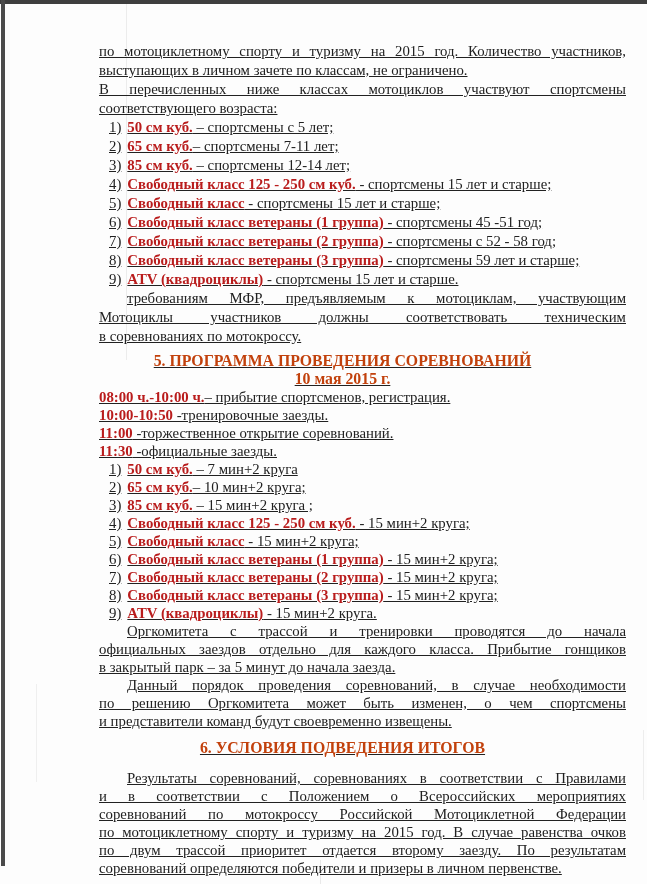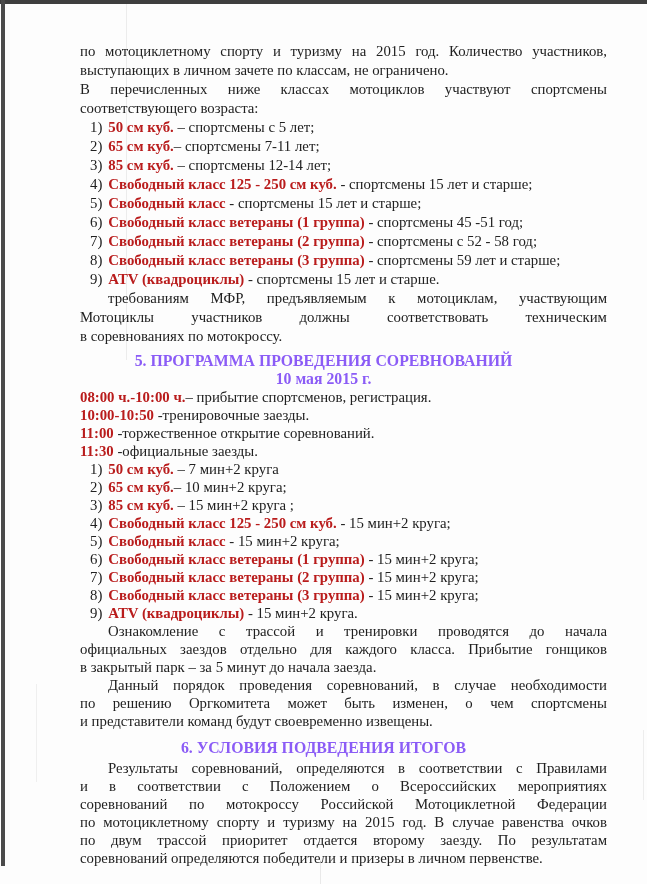--- a/index.html
+++ b/index.html
@@ -14,47 +14,48 @@
   
   .edge-top    { position: absolute; left: 0; top: 0; width: 647px; height: 4px; background: #3e3e3e; }
   .edge-left   { position: absolute; left: 1px; top: 0; width: 4px; height: 866px; background: #4a4a4a; }
   .fold-line-1 { position: absolute; left: 126px; top: 4px; width: 1px; height: 356px; background: #ececec; }
   .fold-line-2 { position: absolute; left: 36px;  top: 684px; width: 1px; height: 98px;  background: #efefef; }
   .fold-line-3 { position: absolute; left: 643px; top: 730px; width: 1px; height: 70px;  background: #ededed; }
   .fold-line-4 { position: absolute; left: 320px; top: 860px; width: 1px; height: 24px;  background: #e9e9e9; }
 
   .content {
     position: absolute;
-    left: 80px; top: 42px;
+    left: 99px; top: 42px;
     width: 527px;
     font-size: 14.8px;
     line-height: 19px;
+    text-decoration: underline;
   }
   .block2 { line-height: 18px; }
 
   .para .pline {
     text-align: justify;
     text-align-last: justify;
   }
   .para div.pline:last-of-type { text-align-last: left; }
   .para.indented div.pline:first-of-type { text-indent: 28px; }
 
   .list .li-row { padding-left: 10px; white-space: nowrap; }
   .num { margin-right: 6px; }
   b { font-weight: bold; color: #b91c1c; }
 
   .heading {
     font-weight: bold;
     font-size: 15.8px;
     text-align: center;
     margin-right: 40px;
-    color: #8b5cf6;
+    color: #c2410c;
   }
   .h5 { margin-top: 6px; }
-  .h6 { margin-top: 9px; margin-bottom: 2px; }
+  .h6 { margin-top: 9px; margin-bottom: 12px; }
   .sched-row { white-space: nowrap; }
 </style>
 </head>
 <body>
 
 <div class="edge-top"></div>
 <div class="edge-left"></div>
 <div class="fold-line-1"></div>
 <div class="fold-line-2"></div>
 <div class="fold-line-3"></div>
@@ -134,37 +135,37 @@
 
         <div class="li-row"><span class="num">7)</span><b>Свободный класс ветераны (2 группа)</b><span> - 15 мин+2 круга;</span></div>
 
         <div class="li-row"><span class="num">8)</span><b>Свободный класс ветераны (3 группа)</b><span> - 15 мин+2 круга;</span></div>
 
         <div class="li-row"><span class="num">9)</span><b>ATV (квадроциклы)</b><span> - 15 мин+2 круга.</span></div>
       </div>
 
     <div class="para indented">
 
-    <div class="pline">Ознакомление с трассой и тренировки проводятся до начала</div>
+    <div class="pline">Оргкомитета с трассой и тренировки проводятся до начала</div>
         <div class="pline">официальных заездов отдельно для каждого класса. Прибытие гонщиков</div>
         <div class="pline">в закрытый парк – за 5 минут до начала заезда.</div>
       </div>
 
     <div class="para indented">
 
     <div class="pline">Данный порядок проведения соревнований, в случае необходимости</div>
         <div class="pline">по решению Оргкомитета может быть изменен, о чем спортсмены</div>
         <div class="pline">и представители команд будут своевременно извещены.</div>
       </div>
 
     <div class="heading h6">6. УСЛОВИЯ ПОДВЕДЕНИЯ ИТОГОВ</div>
 
     <div class="para indented">
 
-    <div class="pline">Результаты соревнований, определяются в соответствии с Правилами</div>
+    <div class="pline">Результаты соревнований, соревнованиях в соответствии с Правилами</div>
         <div class="pline">и в соответствии с Положением о Всероссийских мероприятиях</div>
         <div class="pline">соревнований по мотокроссу Российской Мотоциклетной Федерации</div>
         <div class="pline">по мотоциклетному спорту и туризму на 2015 год. В случае равенства очков</div>
         <div class="pline">по двум трассой приоритет отдается второму заезду. По результатам</div>
         <div class="pline">соревнований определяются победители и призеры в личном первенстве.</div>
       </div>
   </div>
 
 </div>
 

